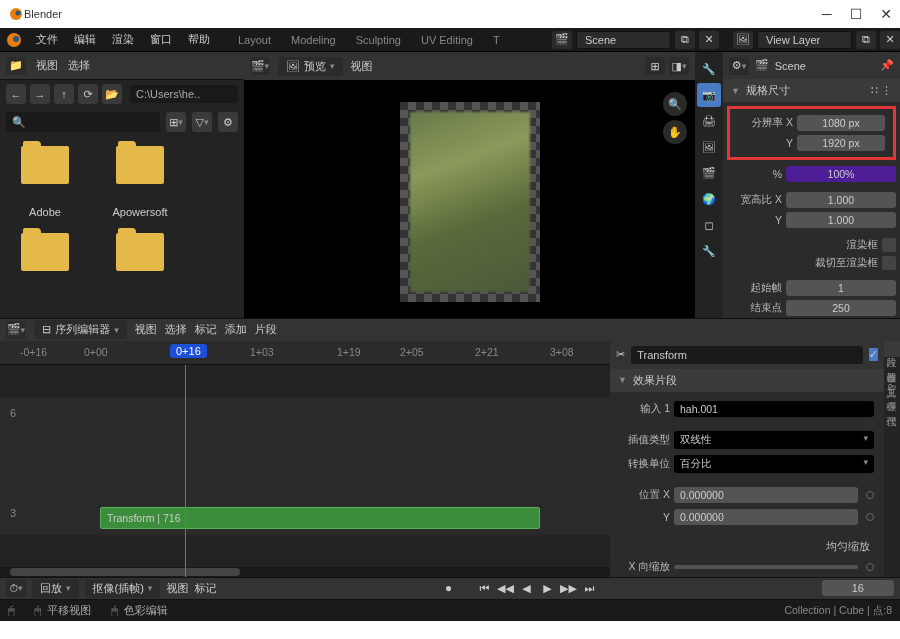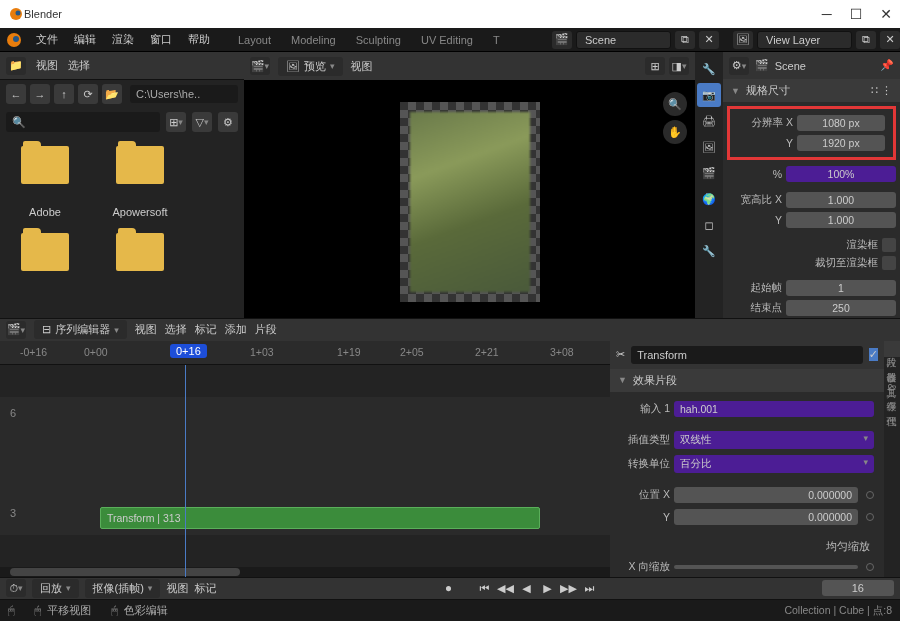--- a/index.html
+++ b/index.html
@@ -65,22 +65,22 @@
 .seq-scrollbar .thumb { position: absolute; left: 10px; width: 230px; height: 8px; top: 1px; background: #444; border-radius: 4px; }
 .seq-right { width: 290px; background: #2b2b2b; display: flex; }
 .sr-content { flex: 1; display: flex; flex-direction: column; }
 .sr-tabs { width: 16px; background: #232323; display: flex; flex-direction: column; }
 .sr-tab { writing-mode: vertical-rl; padding: 8px 2px; font-size: 10px; color: #888; }
 .sr-search { padding: 4px 6px; display: flex; align-items: center; gap: 6px; background: #333; height: 28px; }
 .sr-search .box { flex: 1; background: #1a1a1a; border-radius: 3px; padding: 3px 6px; }
 .sr-panel-title { background: #3a3a3a; padding: 4px 8px; display: flex; align-items: center; gap: 6px; }
 .sr-row { display: flex; align-items: center; padding: 3px 10px; gap: 4px; }
 .sr-row .lbl { width: 50px; text-align: right; color: #bbb; font-size: 10.5px; }
-.sr-row .val { flex: 1; background: #4c1d95; border-radius: 3px; padding: 2px 6px; font-size: 10.5px; }
-.sr-row .val.num { text-align: right; background: #545454; }
+.sr-row .val { flex: 1; background: #000000; border-radius: 3px; padding: 2px 6px; font-size: 10.5px; }
+.sr-row .val.num { text-align: left; background: #545454; }
 .sr-row .dot { width: 8px; height: 8px; border-radius: 50%; border: 1px solid #666; margin-left: 4px; }
 .playback { height: 26px; background: #333; display: flex; align-items: center; padding: 0 6px; gap: 6px; border-top: 1px solid #111; }
 .pb-btns { display: flex; align-items: center; gap: 1px; margin: 0 auto; }
 .pb-btn { width: 20px; height: 18px; display: flex; align-items: center; justify-content: center; }
 .statusbar { height: 22px; background: #1a1a1a; display: flex; align-items: center; padding: 0 8px; gap: 20px; border-top: 1px solid #111; }
 .statusbar .right { margin-left: auto; color: #888; font-size: 10.5px; }
 .sb-item { display: flex; align-items: center; gap: 6px; color: #aaa; }
 svg { display: block; }
 .chev { font-size: 9px; color: #888; }
 </style>
@@ -286,21 +286,21 @@
       </div>
       <div class="playhead-marker">0+16</div>
       <div class="playhead-line"></div>
       <div class="channels">
         <div class="ch-row" style="top:10px">
             <span class="ch-num">6</span>
           </div>
         <div class="ch-row" style="top:110px">
             <span class="ch-num">3</span>
           <div class="strip green" style="left:100px;width:440px">
-              <span>Transform | 313</span>
+              <span>Transform | 716</span>
             </div>
         </div>
         <div class="ch-row" style="top:140px">
             <span class="ch-num">2</span>
           <div class="strip blue" style="left:100px;width:475px">
               <span class="eye">👁</span>
               <span>hah.001: C:\Users\hero\Desktop\hah.mp4 | 716</span>
             </div>
         </div>
         <div class="ch-row" style="top:170px">

